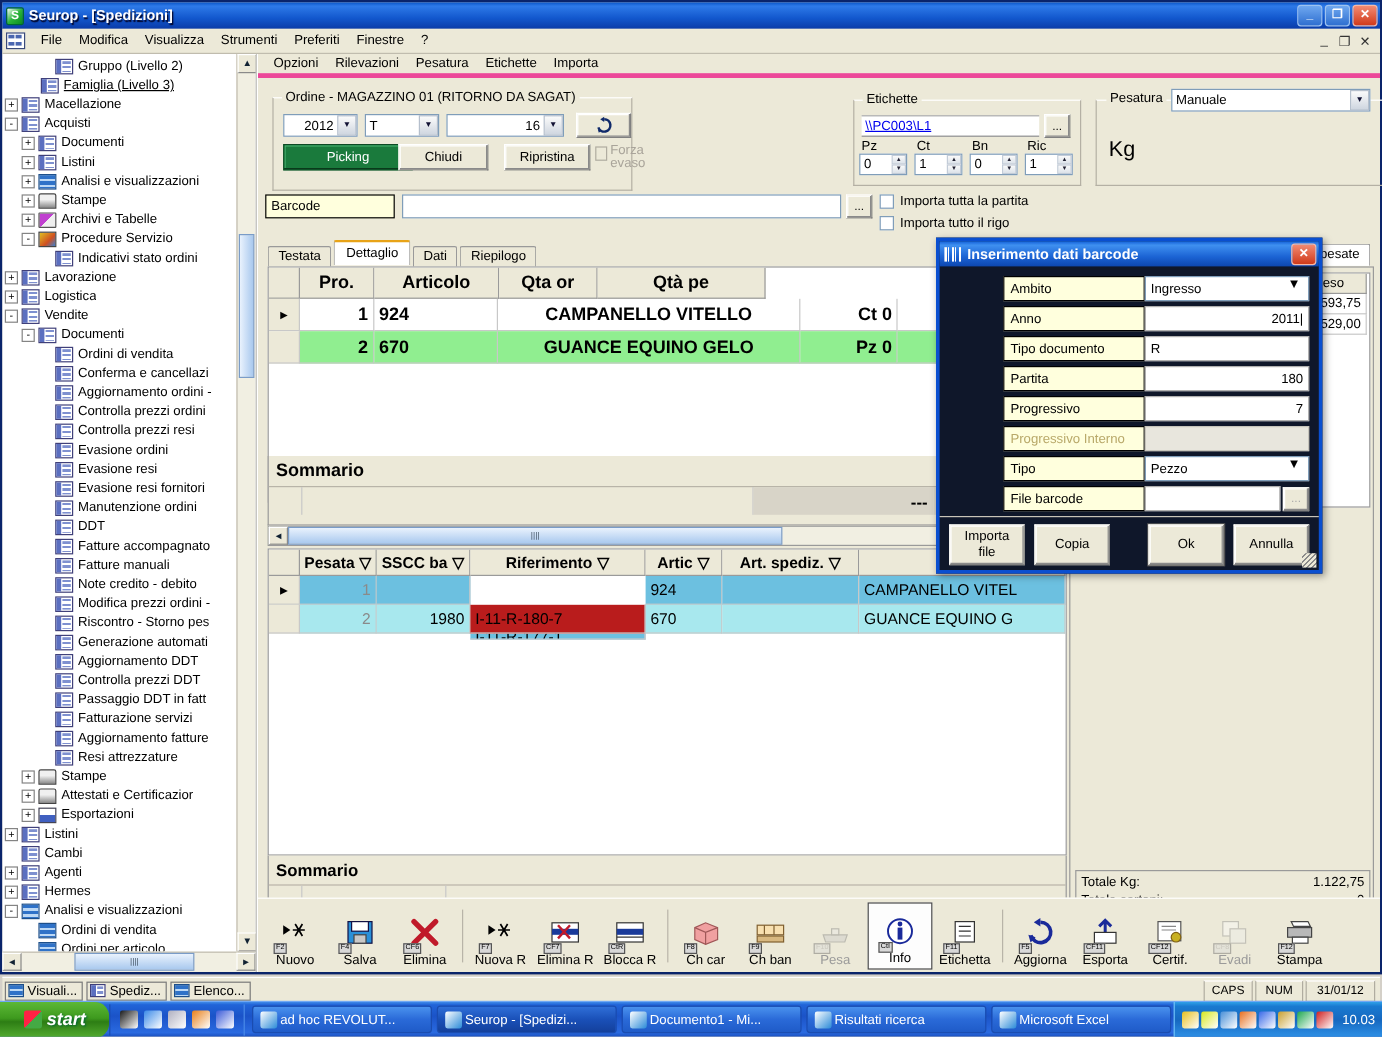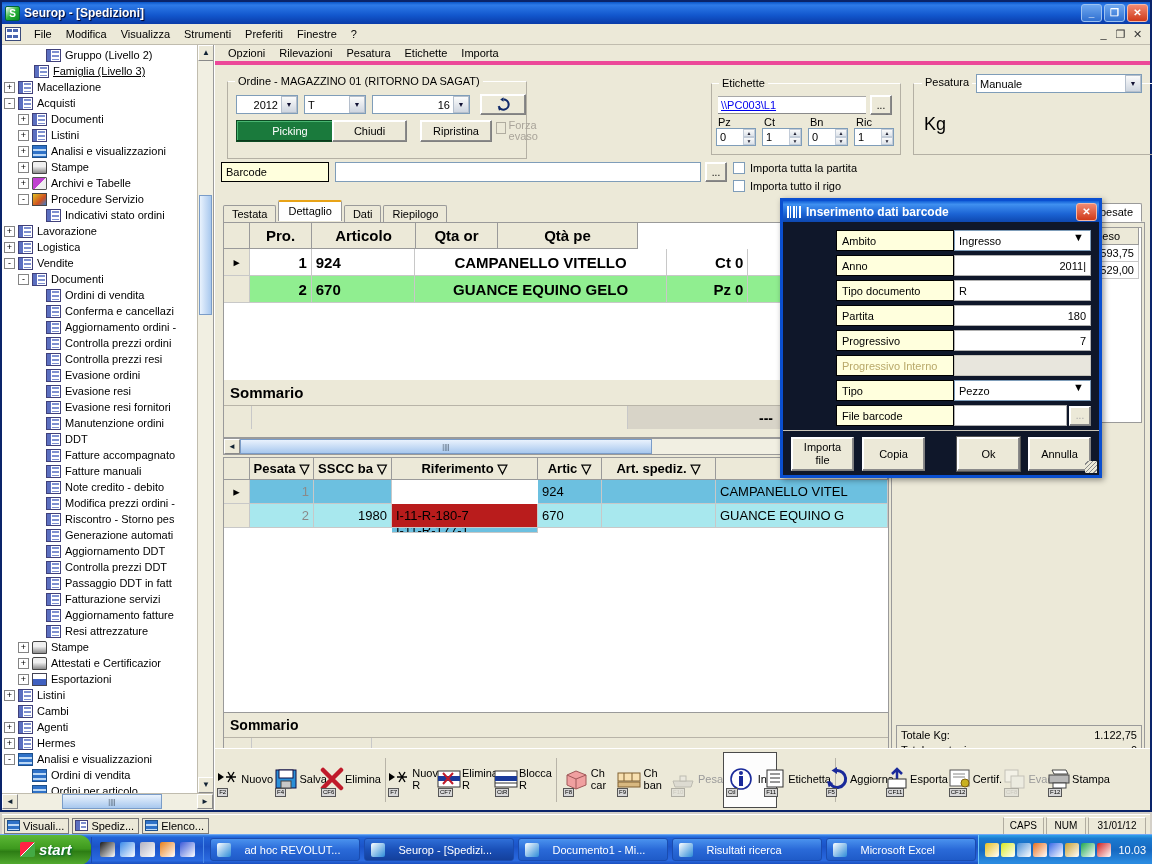--- a/index.html
+++ b/index.html
@@ -110,21 +110,21 @@
   .grid { background:#fff; border:1px solid #9a9a9a; overflow:hidden; }
   .grow { display:flex; }
   .gcell { border-right:1px solid #c8c8c8; border-bottom:1px solid #c8c8c8; padding:2px 4px;
            overflow:hidden; white-space:nowrap; display:flex; align-items:center; }
   .ghead { background:#ece9d8; font-weight:bold; justify-content:center; border-right:1px solid #9a9a9a;
            border-bottom:1px solid #9a9a9a;}
 
   
   #toolbar { position:absolute; left:0; right:0; bottom:0; height:62px; background:#ece9d8;
              border-top:1px solid #fff; display:flex; align-items:center; padding:0 4px; }
-  .tbtn { width:54px; height:56px; display:flex; flex-direction:row; align-items:center;
+  .tbtn { width:54px; height:56px; display:flex; flex-direction:column; align-items:center;
           justify-content:flex-end; font-size:11px; cursor:pointer; padding-bottom:2px; }
   .tbtn .ticonbox { height:34px; display:flex; align-items:center; justify-content:center; position:relative; width:40px;}
   .tbtn.sel { border:1px solid #4a4a4a; background:#fdfdfd; }
   .tbtn.dis { color:#9a9a9a; }
   .tsep { width:1px; height:44px; background:#b8b4a8; margin:0 4px; }
   .fkey { position:absolute; left:2px; bottom:-1px; font-size:6px; border:1px solid #555; background:#d8d8d8;
           padding:0 1px; line-height:7px; }
 
   
   #modal {
@@ -163,21 +163,21 @@
     background:linear-gradient(180deg,#5cb836 0%,#3e9a1e 45%,#2d7d14 55%,#54ad30 100%);
     color:#fff; font-weight:bold; font-style:italic; font-size:15px; display:flex; align-items:center;
     justify-content:center; gap:4px; text-shadow:1px 1px 2px #063; cursor:pointer;}
   #startbtn .flag { width:15px; height:15px; background:
     linear-gradient(135deg,#f24 0 49%,#fff 49% 51%,#4a4 51% 100%); border-radius:2px; }
   .qlaunch { display:flex; align-items:center; gap:5px; padding:0 8px; border-left:1px solid #1a4cb0;
              border-right:1px solid #4a8ae8; height:26px; }
   .qicon { width:15px; height:15px; border-radius:2px; cursor:pointer; }
   .tsktab { height:23px; min-width:150px; max-width:160px; margin:0 2px; border-radius:3px;
     background:linear-gradient(180deg,#4a92ee,#2a6ad8 50%,#1f5bc8); color:#fff; font-size:11px;
-    display:flex; align-items:center; padding:0 6px; gap:13px; cursor:pointer;
+    display:flex; align-items:center; padding:0 6px; gap:2px; cursor:pointer;
     border:1px solid #1a4cb0; overflow:hidden; white-space:nowrap;}
   .tsktab.active { background:linear-gradient(180deg,#2f6fd8,#1a50b8 50%,#14409c); }
   #tray { margin-left:auto; height:30px; display:flex; align-items:center; gap:3px; padding:0 6px;
     background:linear-gradient(180deg,#2fa0e8 0%,#1a7ad0 12%,#1668c0 50%,#2a8ae0 90%);
     border-left:1px solid #6fc8f8; color:#fff; font-size:11px;}
   .trayicon { width:14px; height:14px; border-radius:2px; }
 </style>
 </head>
 <body>
 

